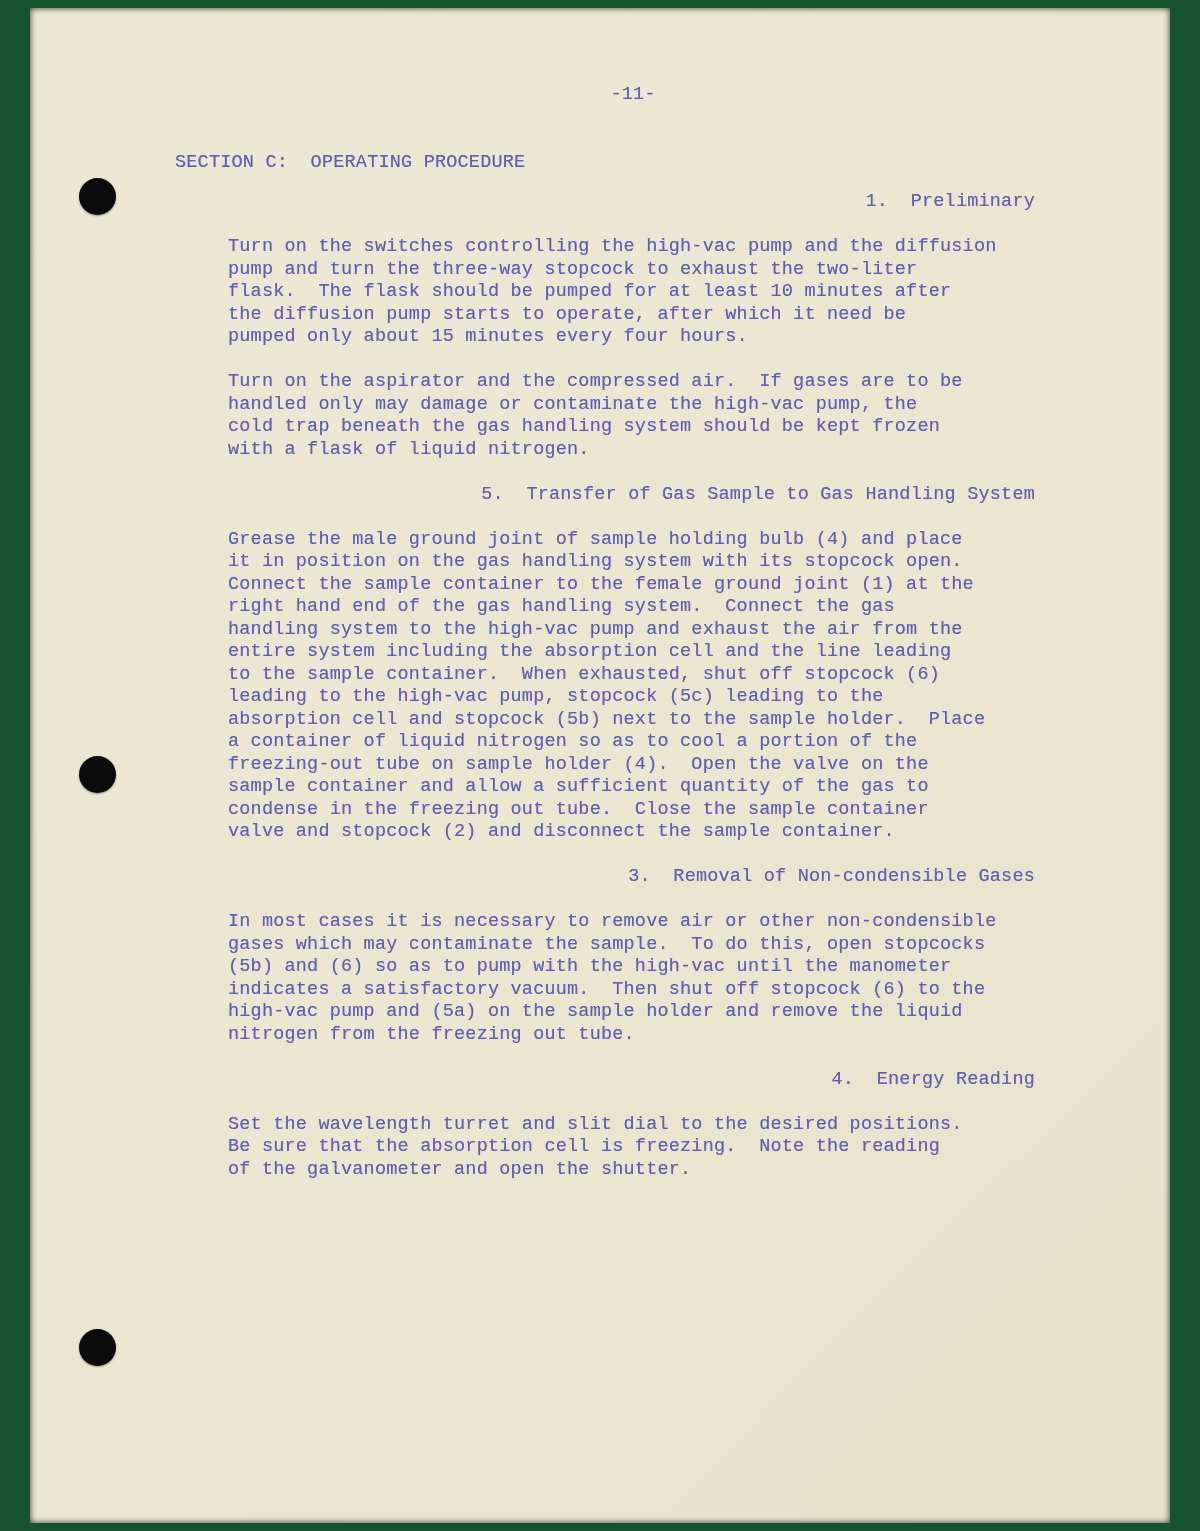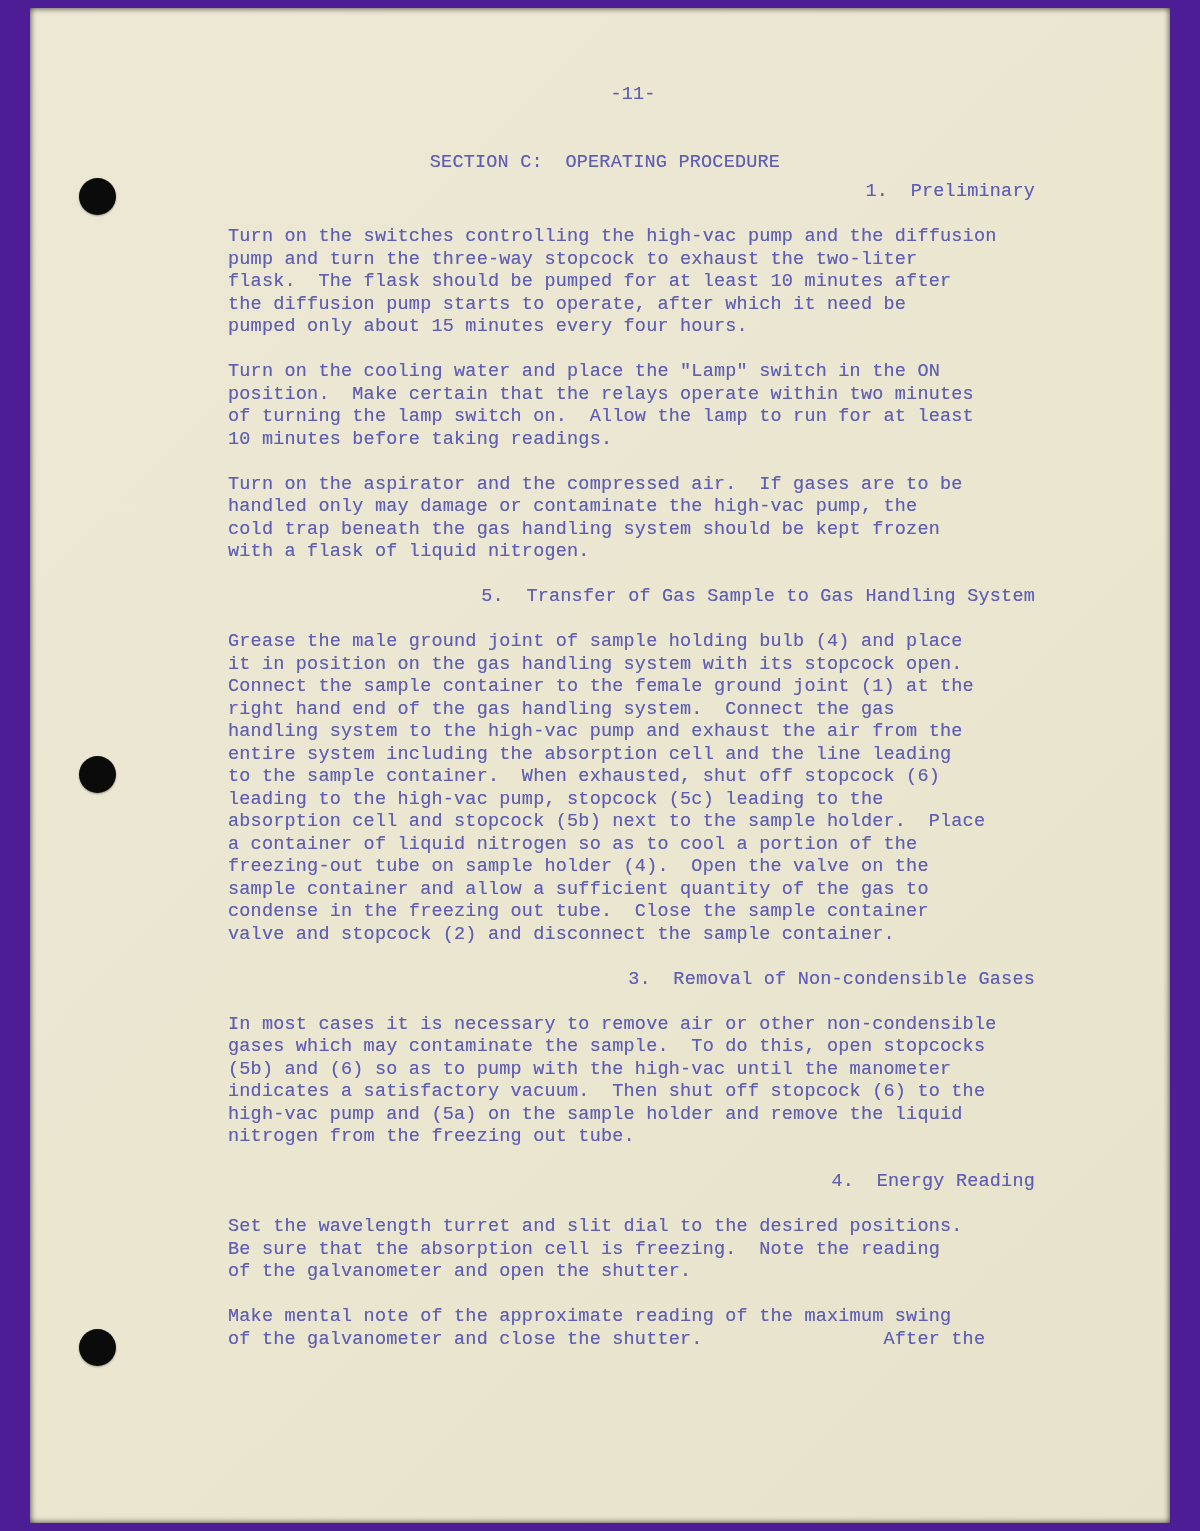--- a/index.html
+++ b/index.html
@@ -9,21 +9,21 @@
   }
   body {
     width: 1200px;
     height: 1531px;
     position: relative;
     font-family: "Liberation Mono", "DejaVu Sans Mono", monospace;
   }
   .scan {
     position: absolute;
     inset: 0;
-    background: #4c1d95;
+    background: #14532d;
   }
   .paper {
     position: absolute;
     left: 30px;
     right: 30px;
     top: 8px;
     bottom: 8px;
     background: linear-gradient(135deg, #ece8d4 0%, #ebe6d0 55%, #e7e2ca 100%);
     border-radius: 2px;
     box-shadow: 0 0 6px rgba(0,0,0,0.8) inset;
@@ -54,23 +54,22 @@
     text-shadow: 0 0 0.6px rgba(84, 84, 172, 0.55);
   }
   .page-number {
     width: 810px;
     padding-left: 53px;
     text-align: center;
     margin-bottom: 45px;
     white-space: pre;
   }
   .section-heading {
-    margin-bottom: 7px;
+    margin-bottom: 17px;
     white-space: pre;
-    text-align: center;
   }
   .sub-heading {
     margin-left: 53px;
     margin-bottom: 22.5px;
     white-space: pre;
     text-align: right;
   }
   .para {
     margin-left: 53px;
     margin-bottom: 22.5px;
@@ -92,24 +91,20 @@
 
       <div class="section-heading">SECTION C:  OPERATING PROCEDURE</div>
 
       <div class="sec">
         <div class="sub-heading">1.  Preliminary</div>
         <div class="para">Turn on the switches controlling the high-vac pump and the diffusion
 pump and turn the three-way stopcock to exhaust the two-liter
 flask.  The flask should be pumped for at least 10 minutes after
 the diffusion pump starts to operate, after which it need be
 pumped only about 15 minutes every four hours.</div>
-        <div class="para">Turn on the cooling water and place the "Lamp" switch in the ON
-position.  Make certain that the relays operate within two minutes
-of turning the lamp switch on.  Allow the lamp to run for at least
-10 minutes before taking readings.</div>
         <div class="para">Turn on the aspirator and the compressed air.  If gases are to be
 handled only may damage or contaminate the high-vac pump, the
 cold trap beneath the gas handling system should be kept frozen
 with a flask of liquid nitrogen.</div>
       </div>
 
       <div class="sec">
         <div class="sub-heading">5.  Transfer of Gas Sample to Gas Handling System</div>
         <div class="para">Grease the male ground joint of sample holding bulb (4) and place
 it in position on the gas handling system with its stopcock open.
@@ -135,18 +130,16 @@
 indicates a satisfactory vacuum.  Then shut off stopcock (6) to the
 high-vac pump and (5a) on the sample holder and remove the liquid
 nitrogen from the freezing out tube.</div>
       </div>
 
       <div class="sec">
         <div class="sub-heading">4.  Energy Reading</div>
         <div class="para">Set the wavelength turret and slit dial to the desired positions.
 Be sure that the absorption cell is freezing.  Note the reading
 of the galvanometer and open the shutter.</div>
-        <div class="para">Make mental note of the approximate reading of the maximum swing
-of the galvanometer and close the shutter.                After the</div>
       </div>
     </div>
   </div>
 </div>
 
 </body></html>

